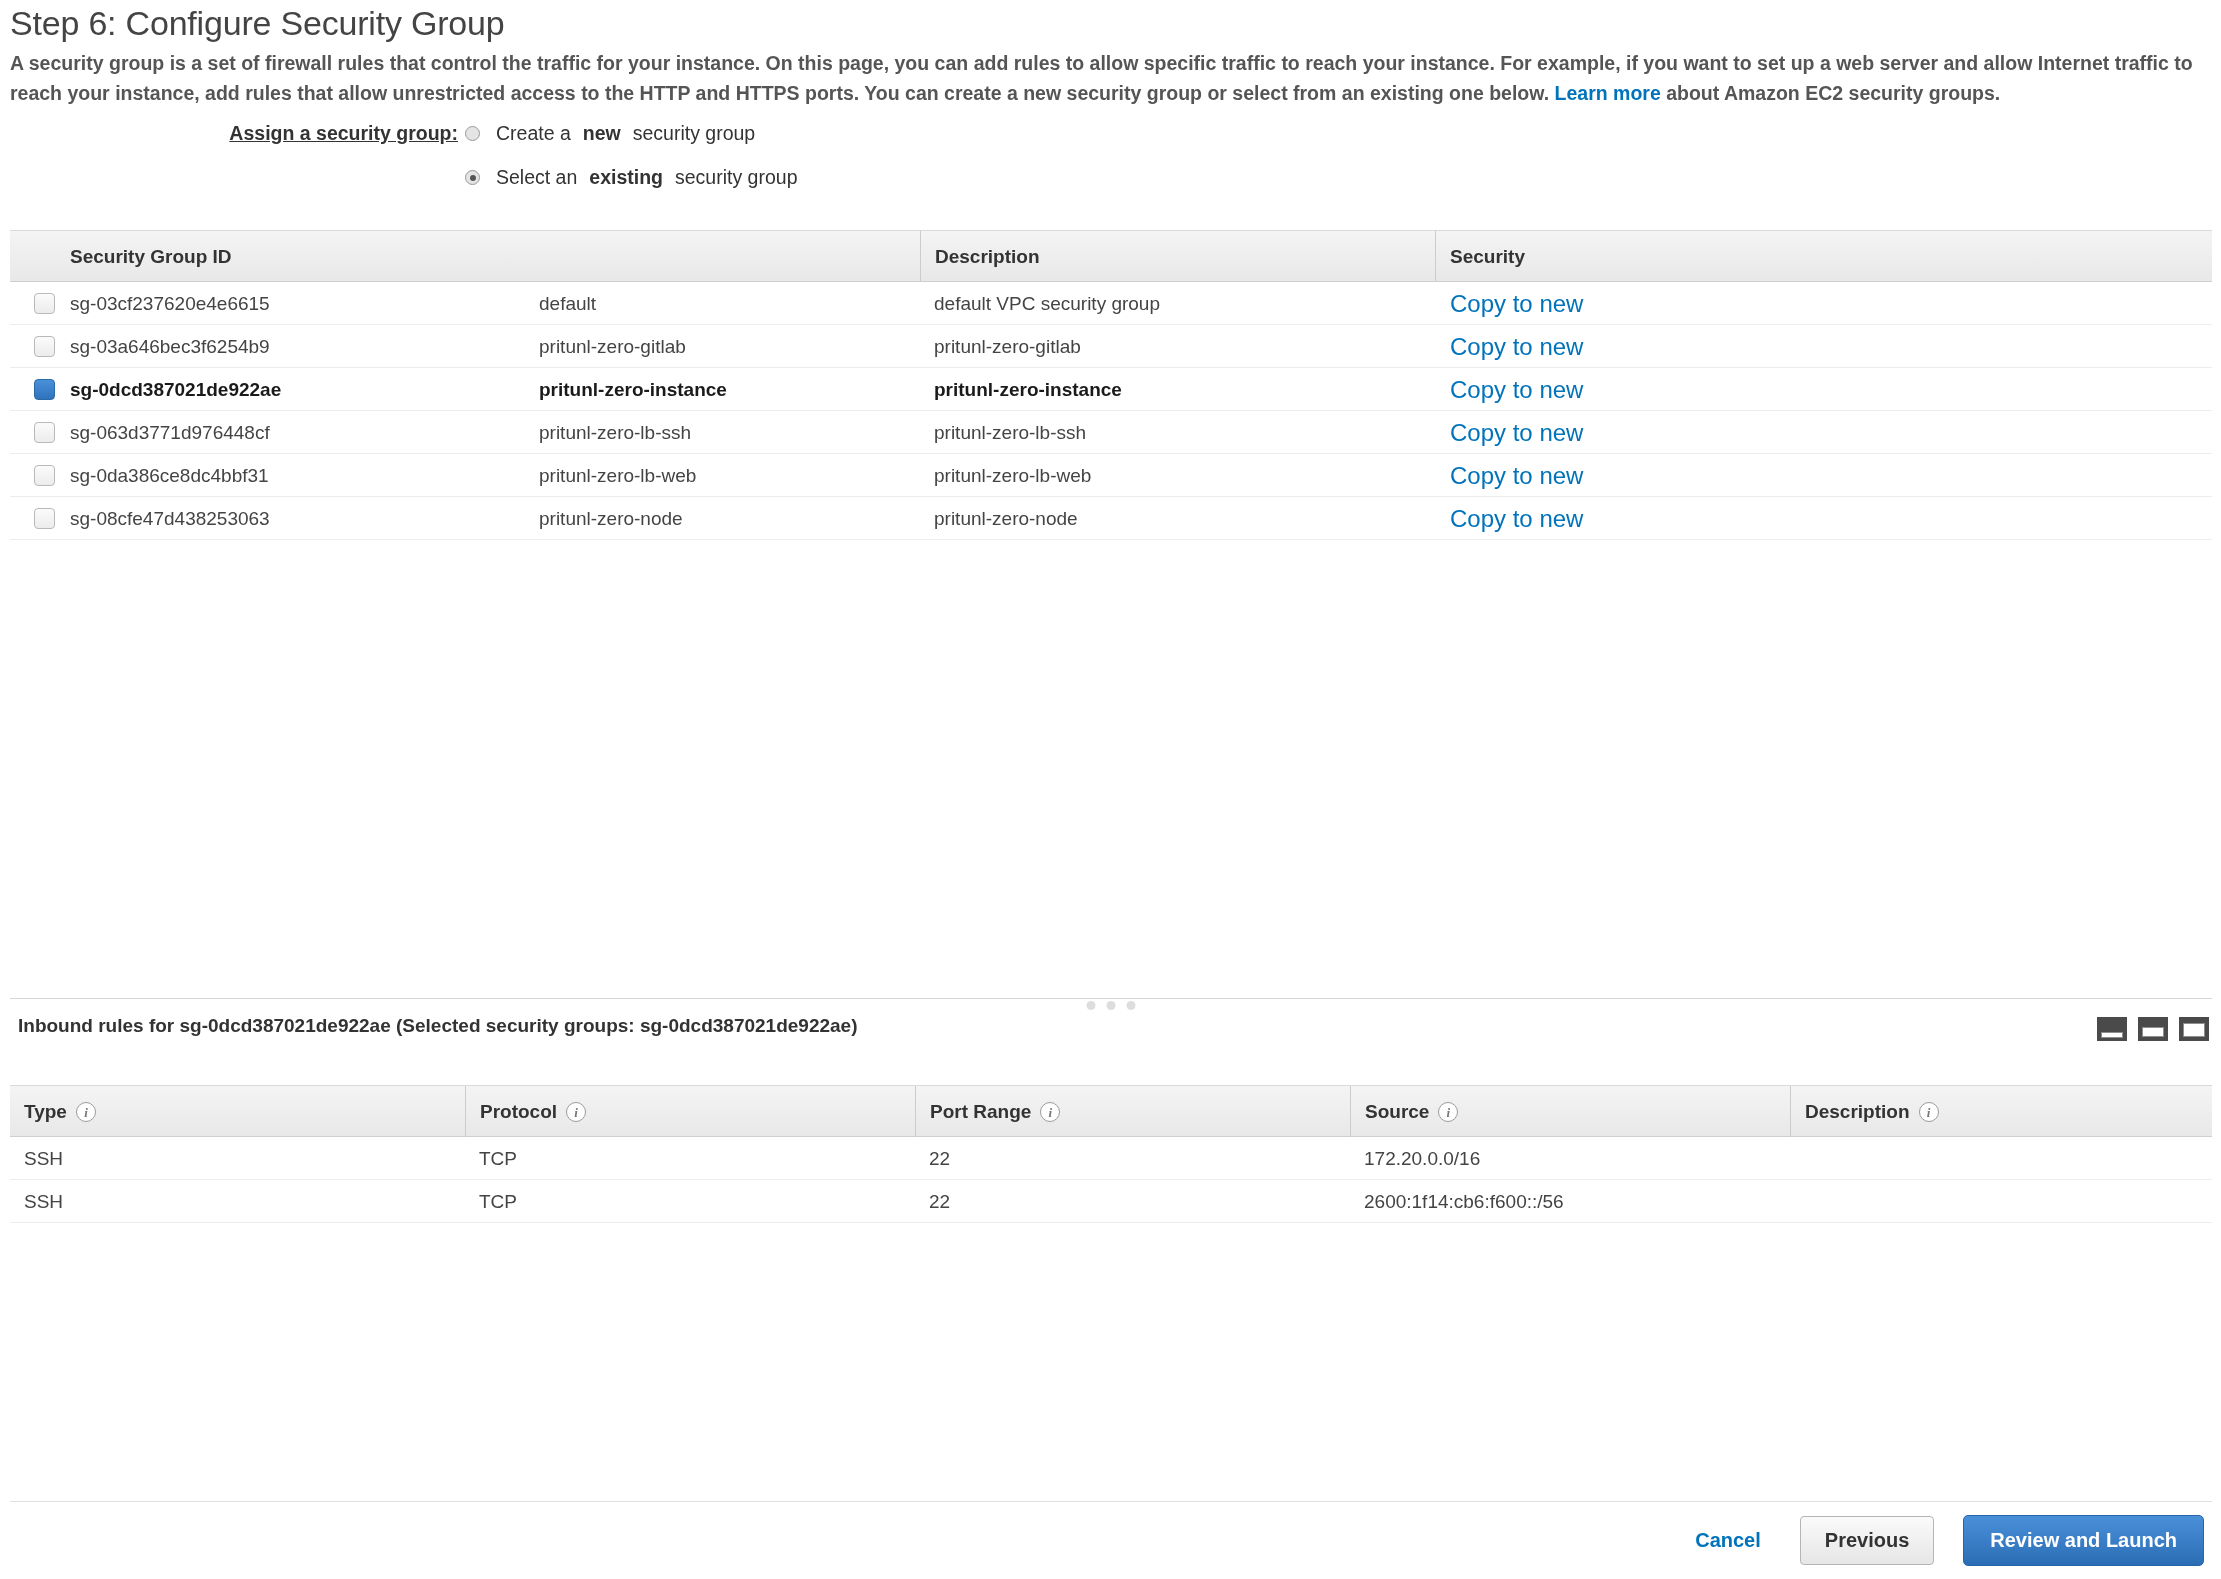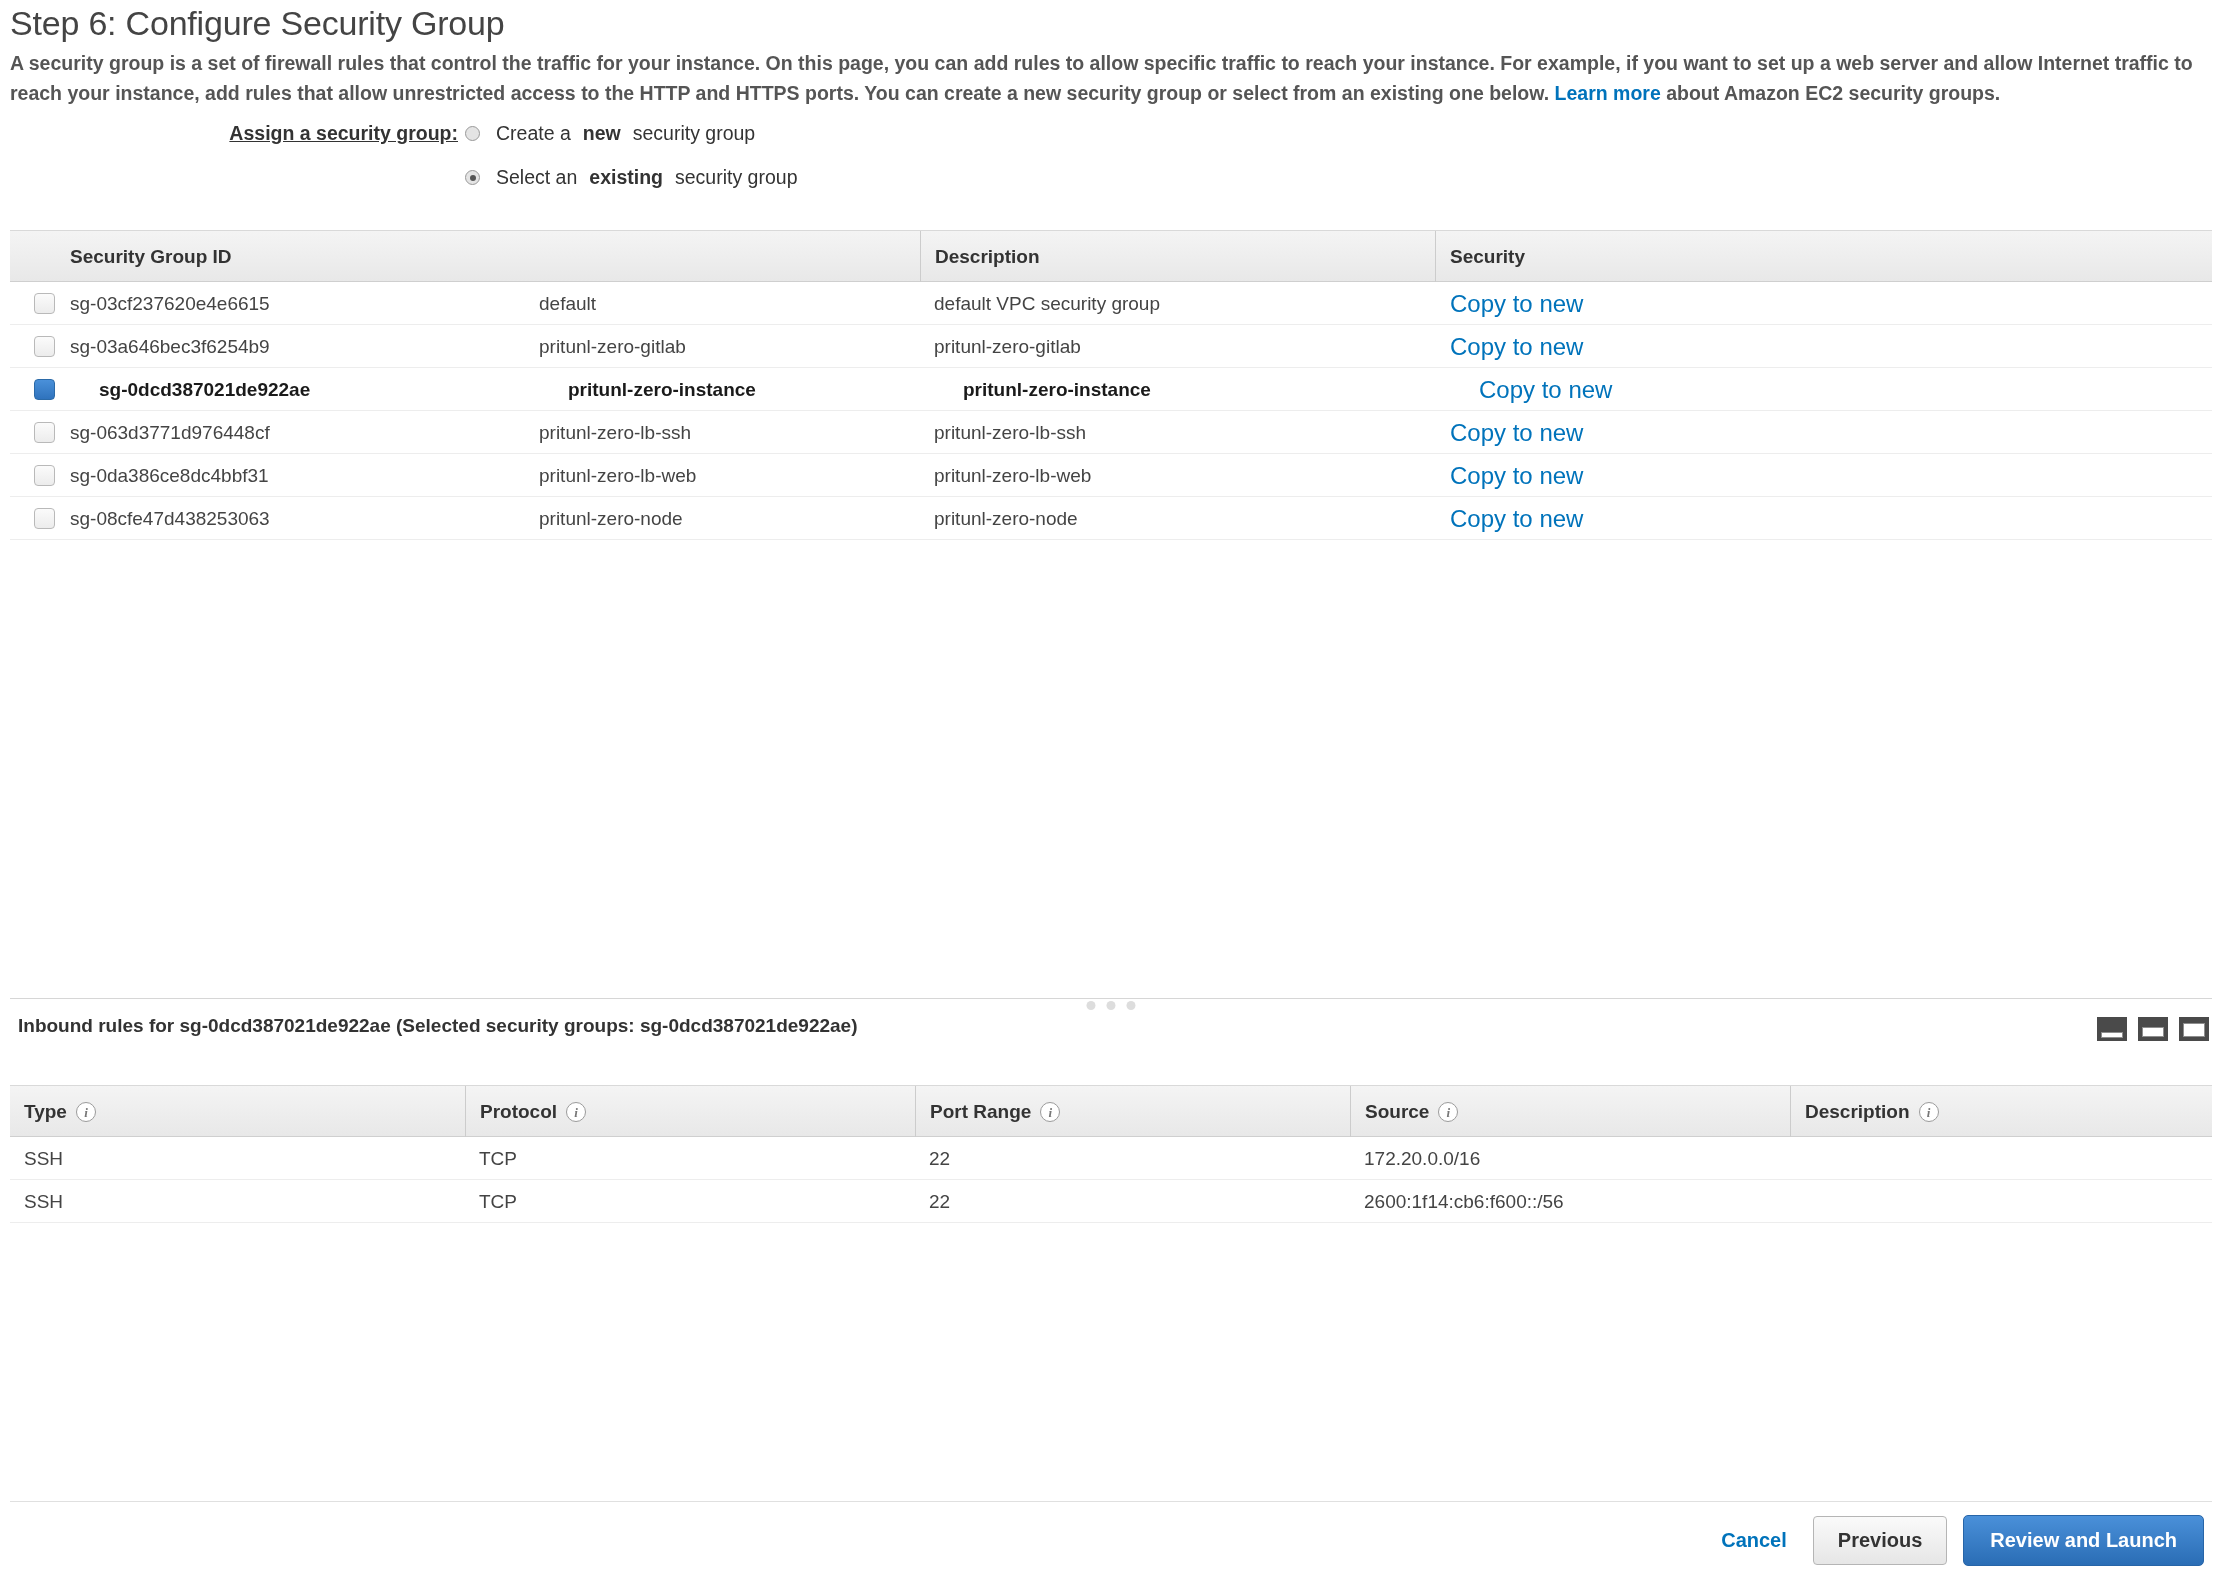--- a/index.html
+++ b/index.html
@@ -75,21 +75,21 @@
   }
   .tr {
     position: relative; height: 43px;
     border-bottom: 1px solid #ededed; background: #fff;
   }
   .td {
     position: absolute; top: 0; height: 43px;
     display: flex; align-items: center;
     font-size: 19px; color: #444; white-space: nowrap;
   }
-  .tr.selected .td { font-weight: 700; color: #1a1a1a; margin-left: 29px; }
+  .tr.selected .td { font-weight: 700; color: #1a1a1a; }
   .cb {
     position: absolute; left: 24px; top: 11px;
     width: 21px; height: 21px; border-radius: 4px;
     border: 1px solid #b9b9b9;
     background: linear-gradient(to bottom, #fbfbfb 0%, #ececec 100%);
     cursor: pointer;
   }
   .cb.on {
     border-color: #2b6aa8;
     background: linear-gradient(to bottom, #4a90d9 0%, #2f73bd 100%);
@@ -126,21 +126,21 @@
   .lbtn i { position: absolute; display: block; background: #ffffff; border: 1px solid #8e8e8e; }
   .lbtn.b1 i { left: 4px; right: 4px; bottom: 3px; height: 6px; }
   .lbtn.b2 i { left: 4px; right: 4px; bottom: 4px; height: 10px; }
   .lbtn.b3 i { left: 4px; right: 4px; bottom: 4px; height: 14px; }
 
   
   .footer {
     position: absolute; left: 10px; bottom: 0; width: 2202px; height: 78px;
     border-top: 1px solid #e0e0e0;
     display: flex; align-items: center; justify-content: flex-end;
-    gap: 16px; padding-right: 8px;
+    gap: 29px; padding-right: 8px;
   }
   .btn-cancel {
     color: #0073bb; font-size: 20px; font-weight: 700; cursor: pointer;
     background: none; border: none; padding: 0 10px; font-family: inherit;
   }
   .btn-prev {
     font-size: 20px; font-weight: 700; color: #333;
     background: linear-gradient(to bottom, #fafafa 0%, #e6e6e6 100%);
     border: 1px solid #b5b5b5; border-radius: 4px;
     padding: 12px 24px; cursor: pointer; font-family: inherit;

